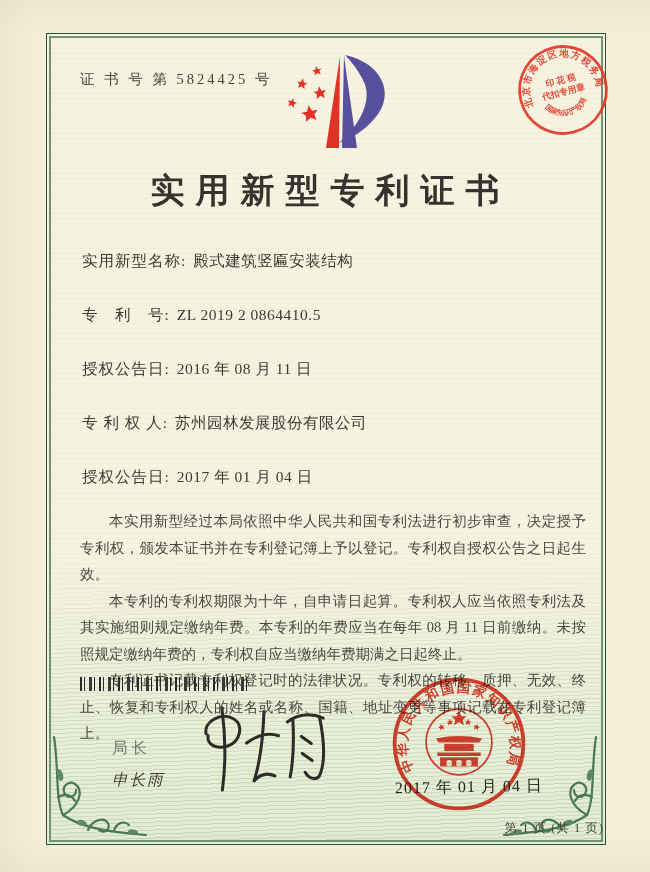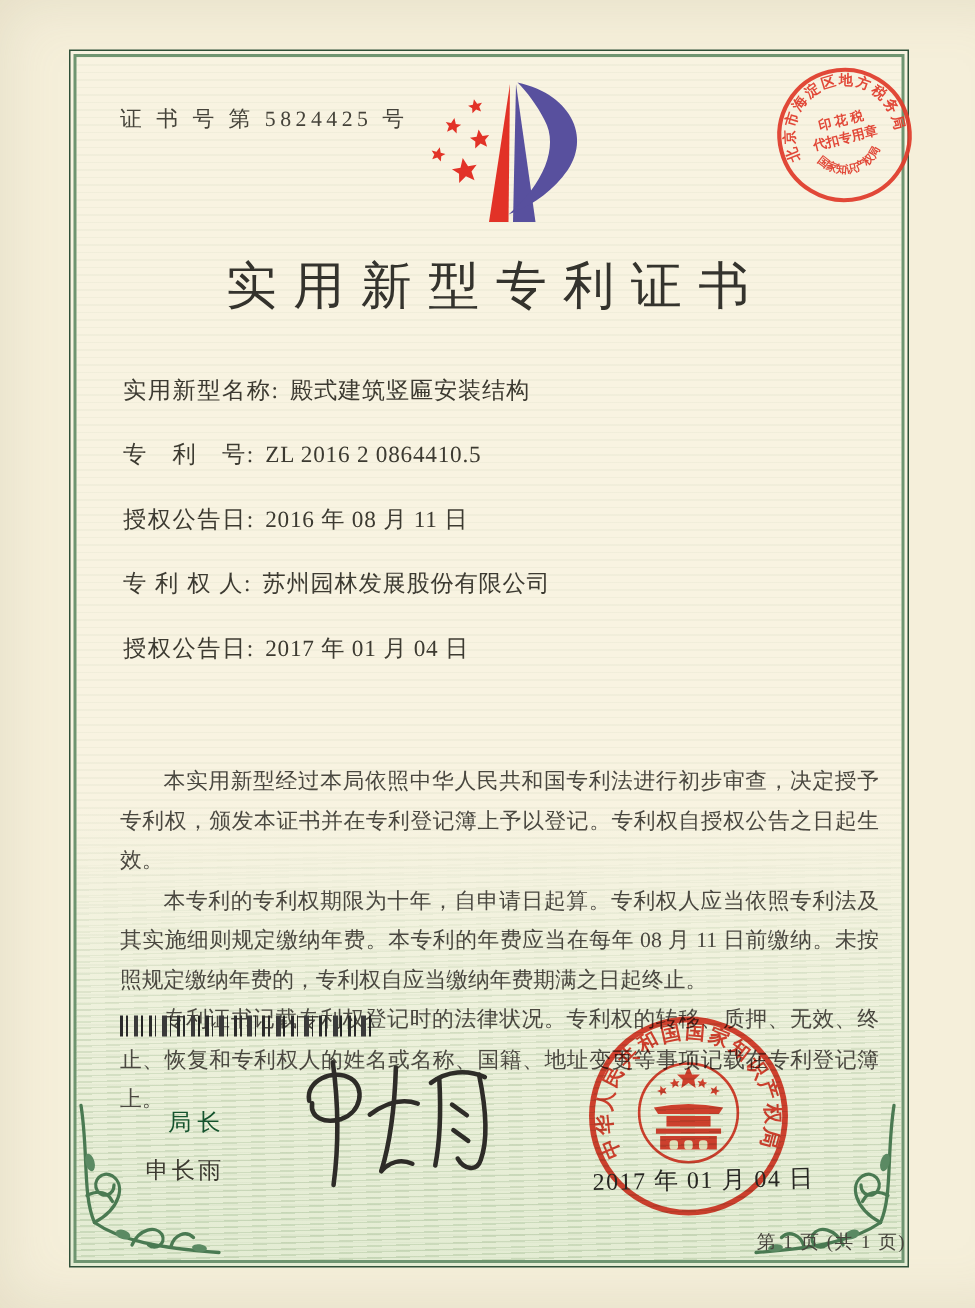--- a/index.html
+++ b/index.html
@@ -30,39 +30,39 @@
     pointer-events:none;
   }
   .guilloche{
     left:49px;top:553px;width:552px;height:288px;
     background:repeating-linear-gradient(178deg,rgba(110,150,95,.22) 0 1px,transparent 1px 4px);
     -webkit-mask-image:linear-gradient(to bottom,transparent,rgba(0,0,0,.85) 55%,#000);
             mask-image:linear-gradient(to bottom,transparent,rgba(0,0,0,.85) 55%,#000);
   }
   
   .cert-number{left:80px;top:70px;font-size:14.5px;letter-spacing:3px;color:#45433a;}
-  .title{left:46px;top:168px;width:558px;text-align:center;font-size:34px;font-weight:normal;
+  .title{left:46px;top:168px;width:558px;text-align:center;font-size:34px;font-weight:bold;
          letter-spacing:11px;color:#34332d;text-indent:11px;}
-  .fields{left:82px;top:250px;width:500px;display:flex;flex-direction:column;gap:21px;}
+  .fields{left:82px;top:250px;width:500px;display:flex;flex-direction:column;gap:32px;}
   .field-row{font-size:15.5px;line-height:22px;color:#3c3a31;}
   .field-label{margin-right:7px;letter-spacing:1px;}
   .field-value{letter-spacing:.5px;}
   .body-text{left:80px;top:508px;width:506px;font-size:14.5px;line-height:26.5px;
              text-align:justify;color:#4a4840;font-family:Liberation Serif, serif;}
   .body-text p{margin:0;text-indent:2em;}
   
   .barcode{
     left:80px;top:677px;width:168px;height:14px;
     background:
       repeating-linear-gradient(90deg,#2b2b2b 0 2px,transparent 2px 4px,#2b2b2b 4px 5px,
         transparent 5px 9px,#3a3a3a 9px 12px,transparent 12px 14px,#222 14px 15px,transparent 15px 19px);
   }
   
-  .director-title{left:112px;top:738px;font-size:15.5px;letter-spacing:4px;color:#14532d;}
-  .director-name{left:97px;top:770px;font-size:15.5px;letter-spacing:2px;color:#3c3a31;}
+  .director-title{left:112px;top:738px;font-size:15.5px;letter-spacing:4px;color:#737373;}
+  .director-name{left:112px;top:770px;font-size:15.5px;letter-spacing:2px;color:#3c3a31;font-style:italic;}
   .signature{left:186px;top:700px;width:152px;height:95px;transform:rotate(-3deg);}
   
   .tax-stamp{left:514px;top:41px;width:98px;height:98px;transform:rotate(-14deg);opacity:.92;}
   .issue-seal{left:389px;top:674px;width:140px;height:140px;mix-blend-mode:multiply;opacity:.95;}
   .seal-date{left:395px;top:777px;font-size:16px;letter-spacing:1px;color:#262622;transform:rotate(-1deg);}
   
   .page-footer{left:46px;top:820px;width:558px;text-align:right;font-size:12.5px;
                letter-spacing:1px;color:#47453d;}
   
   .logo{left:281px;top:50px;width:122px;height:110px;}
@@ -146,21 +146,21 @@
     </text>
   </svg>
 
   <div class="abs title">实用新型专利证书</div>
 
   <div class="abs fields">
     <div class="field-row">
       <span class="field-label">实用新型名称:</span><span class="field-value">殿式建筑竖匾安装结构</span>
     </div>
     <div class="field-row">
-      <span class="field-label">专　利　号:</span><span class="field-value">ZL 2016 2 0864410.5</span>
+      <span class="field-label">专　利　号:</span><span class="field-value">ZL 2019 2 0864410.5</span>
     </div>
     <div class="field-row">
       <span class="field-label">授权公告日:</span><span class="field-value">2016 年 08 月 11 日</span>
     </div>
     <div class="field-row">
       <span class="field-label">专 利 权 人:</span><span class="field-value">苏州园林发展股份有限公司</span>
     </div>
     <div class="field-row">
       <span class="field-label">授权公告日:</span><span class="field-value">2017 年 01 月 04 日</span>
     </div>

